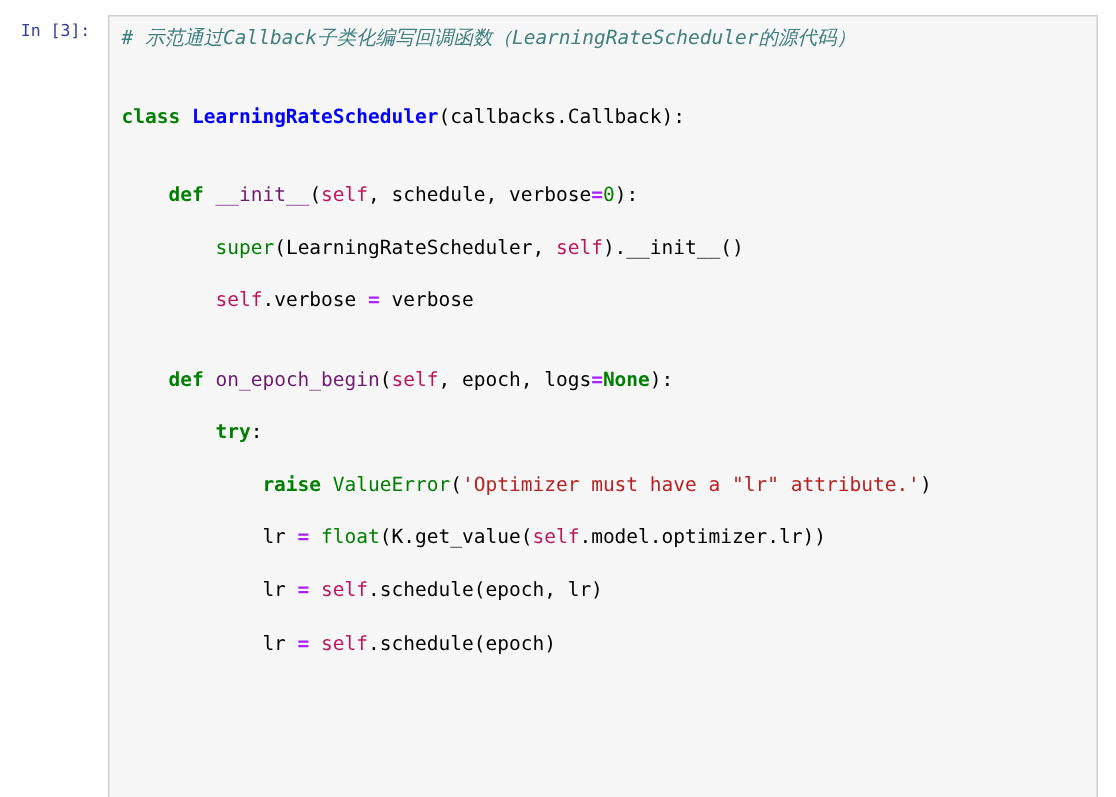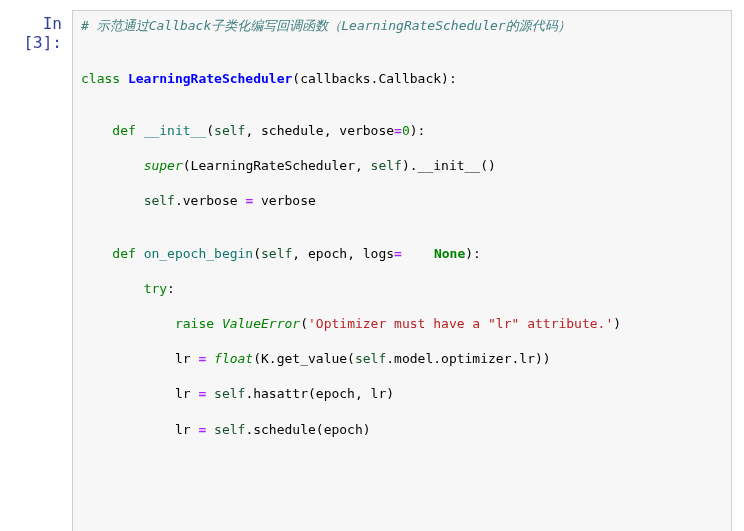--- a/index.html
+++ b/index.html
@@ -10,67 +10,67 @@
     color: #000;
     padding: 10px 12px;
     width: 744px;
   }
   .cell {
     display: flex;
     align-items: flex-start;
   }
   .prompt {
     flex: 0 0 60px;
-    text-align: right;
+    text-align: center;
     padding-right: 10px;
     padding-top: 4px;
     font-family: "DejaVu Sans Mono", Menlo, Consolas, monospace;
-    font-size: 16px;
+    font-size: 11px;
     color: #303F9F;
     user-select: none;
   }
   .code-area {
     flex: 1;
     border: 1px solid #cfcfcf;
     background: #f7f7f7;
     padding: 6px 8px;
     line-height: 1.35;
     white-space: pre;
     overflow: hidden;
   }
   .line { display: block; }
   .cm { color: #408080; font-style: italic; }
-  .kw { color: #008000; font-weight: normal; }
-  .nb { color: #008000; font-style: italic; }
+  .kw { color: #008000; font-weight: bold; }
+  .nb { color: #008000; }
   .cls { color: #0000FF; font-weight: bold; }
-  .fn { color: #0f766e; }
-  .self { color: #14532d; }
+  .fn { color: #701a75; }
+  .self { color: #be185d; }
   .str { color: #BA2121; }
   .num { color: #008000; }
   .op { color: #AA22FF; font-weight: bold; }
-  .const { color: #008000; font-weight: bold; margin-left: 32px; }
+  .const { color: #008000; font-weight: bold; }
 </style>
 </head>
 <body>
 
 <div class="cell">
   <div class="prompt">In [3]:</div>
   <div class="code-area"><span class="line"><span class="cm"># 示范通过Callback子类化编写回调函数（LearningRateScheduler的源代码）</span></span>
 <span class="line"></span>
 <span class="line"><span class="kw">class</span> <span class="cls">LearningRateScheduler</span><span>(callbacks.Callback):</span></span>
 <span class="line"></span>
 <span class="line">    <span class="kw">def</span> <span class="fn">__init__</span><span>(</span><span class="self">self</span><span>, schedule, verbose</span><span class="op">=</span><span class="num">0</span><span>):</span></span>
 <span class="line">        <span class="nb">super</span><span>(LearningRateScheduler, </span><span class="self">self</span><span>).__init__()</span></span>
 <span class="line">        <span class="self">self</span><span>.verbose </span><span class="op">=</span><span> verbose</span></span>
 <span class="line"></span>
 <span class="line">    <span class="kw">def</span> <span class="fn">on_epoch_begin</span><span>(</span><span class="self">self</span><span>, epoch, logs</span><span class="op">=</span><span class="const">None</span><span>):</span></span>
 <span class="line">        <span class="kw">try</span><span>:</span></span>
 <span class="line">            <span class="kw">raise</span> <span class="nb">ValueError</span><span>(</span><span class="str">'Optimizer must have a "lr" attribute.'</span><span>)</span></span>
 <span class="line">            <span>lr </span><span class="op">=</span><span> </span><span class="nb">float</span><span>(K.get_value(</span><span class="self">self</span><span>.model.optimizer.lr))</span></span>
-<span class="line">            <span>lr </span><span class="op">=</span><span> </span><span class="self">self</span><span>.hasattr(epoch, lr)</span></span>
+<span class="line">            <span>lr </span><span class="op">=</span><span> </span><span class="self">self</span><span>.schedule(epoch, lr)</span></span>
 <span class="line">            <span>lr </span><span class="op">=</span><span> </span><span class="self">self</span><span>.schedule(epoch)</span></span>
 
 
 
 
 
 
 
 
 

